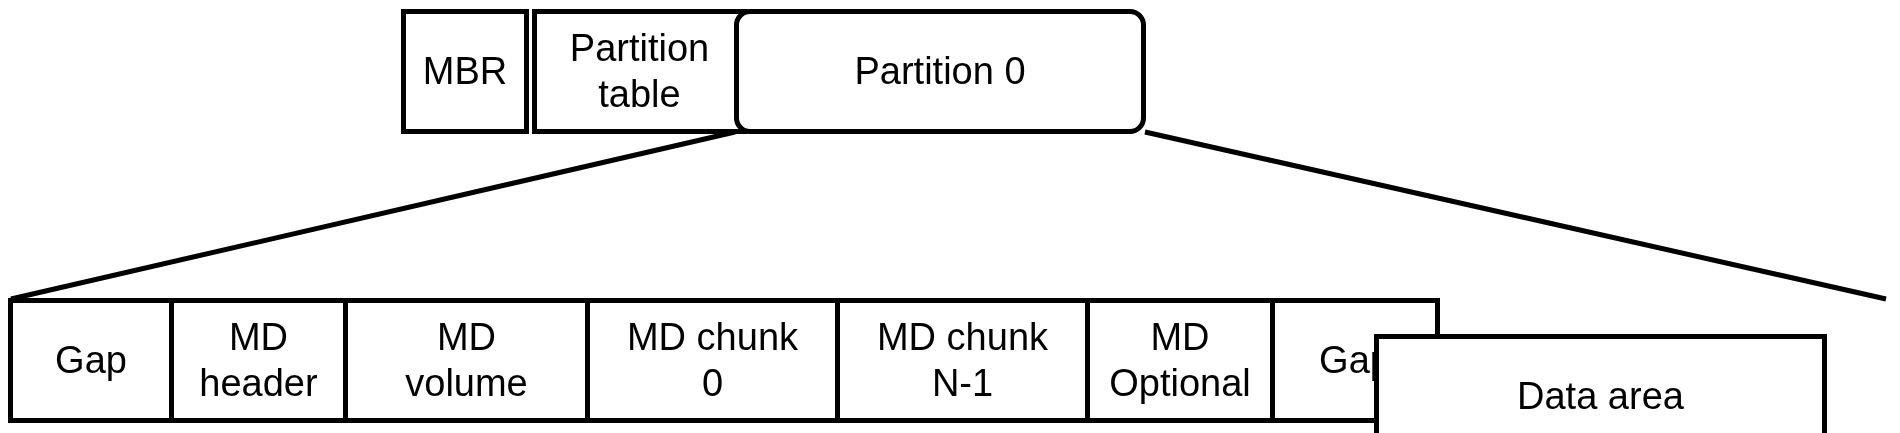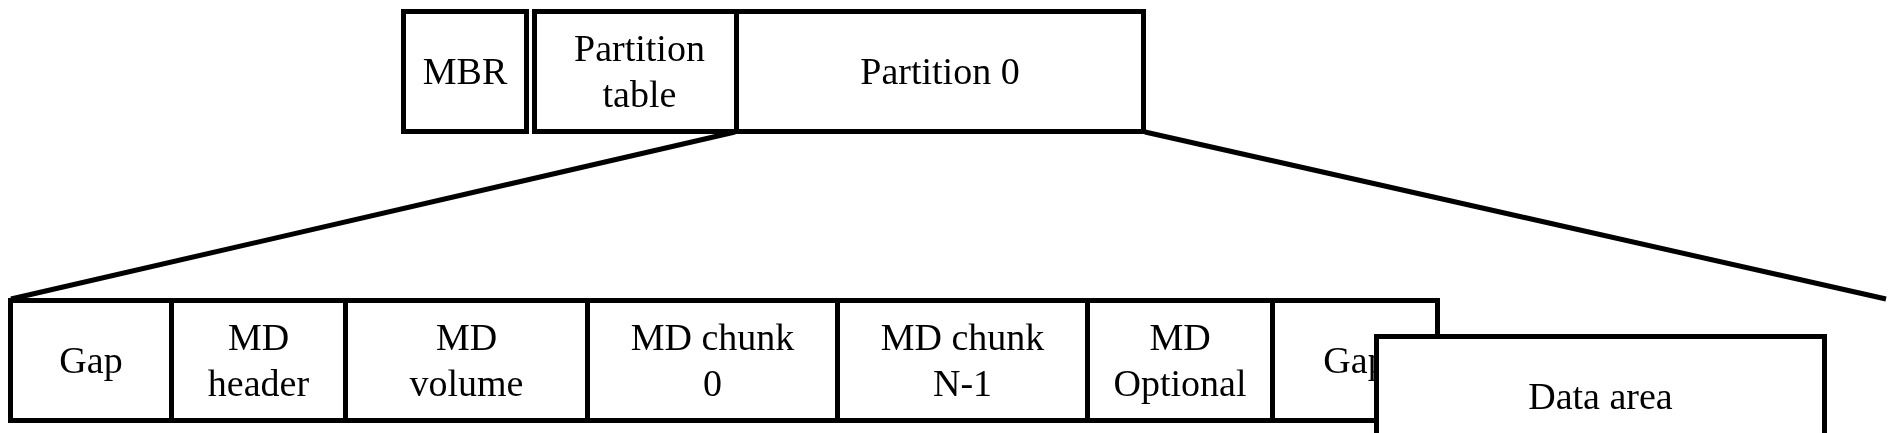--- a/index.html
+++ b/index.html
@@ -5,21 +5,21 @@
   html, body {
     margin: 0;
     padding: 0;
     background: #ffffff;
   }
   .stage {
     position: relative;
     width: 1900px;
     height: 433px;
     background: #ffffff;
-    font-family: Liberation Serif, serif;
+    font-family: Liberation Sans, sans-serif;
     overflow: hidden;
   }
   .connector-svg {
     position: absolute;
     left: 0;
     top: 0;
     width: 1900px;
     height: 433px;
     pointer-events: none;
   }
@@ -34,21 +34,21 @@
     justify-content: center;
     text-align: center;
     white-space: pre-line;
     font-size: 38px;
     line-height: 1.2;
   }
   
   .row-top .box { top: 9px; height: 125px; }
   .box-mbr              { left: 401px;  width: 128px; }
   .box-partition-table  { left: 532px;  width: 215px; }
-  .box-partition-0      { left: 734px;  width: 412px; }
+  .box-partition-0      { left: 734px;  width: 412px; border-radius: 16px; }
   
   .row-bottom .box { top: 298px; height: 125px; }
   .box-gap-1        { left: 8px;    width: 166px; }
   .box-md-header    { left: 169px;  width: 179px; }
   .box-md-volume    { left: 343px;  width: 247px; }
   .box-md-chunk-0   { left: 585px;  width: 255px; }
   .box-md-chunk-n1  { left: 835px;  width: 255px; }
   .box-md-optional  { left: 1085px; width: 190px; }
   .box-gap-2        { left: 1270px; width: 170px; }
   .box-data-area    { left: 1374px; width: 453px; margin-top: 36px; }

